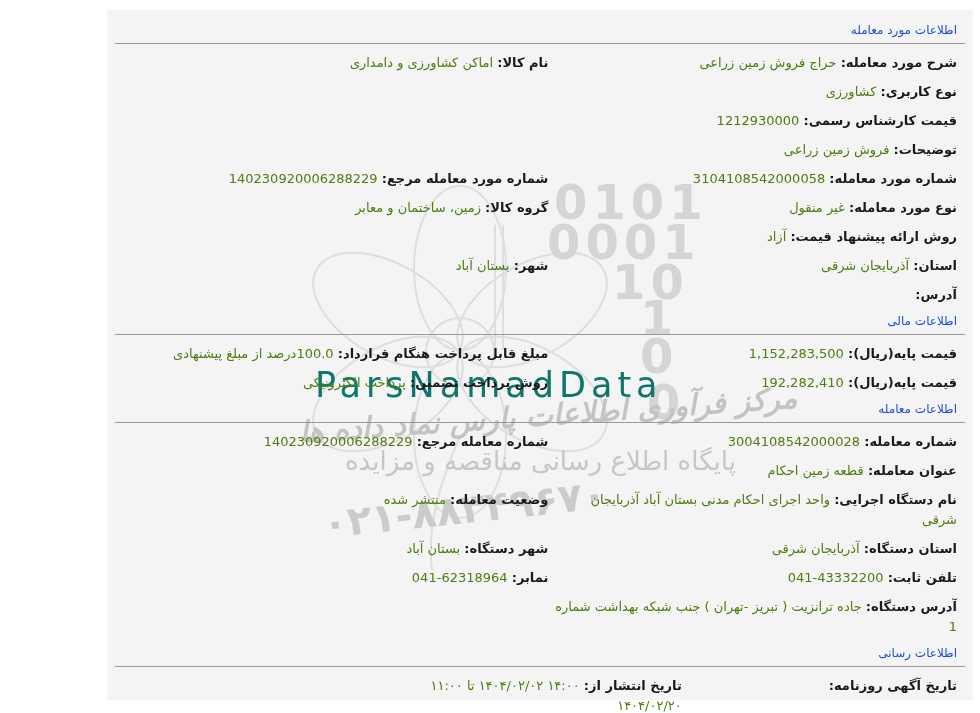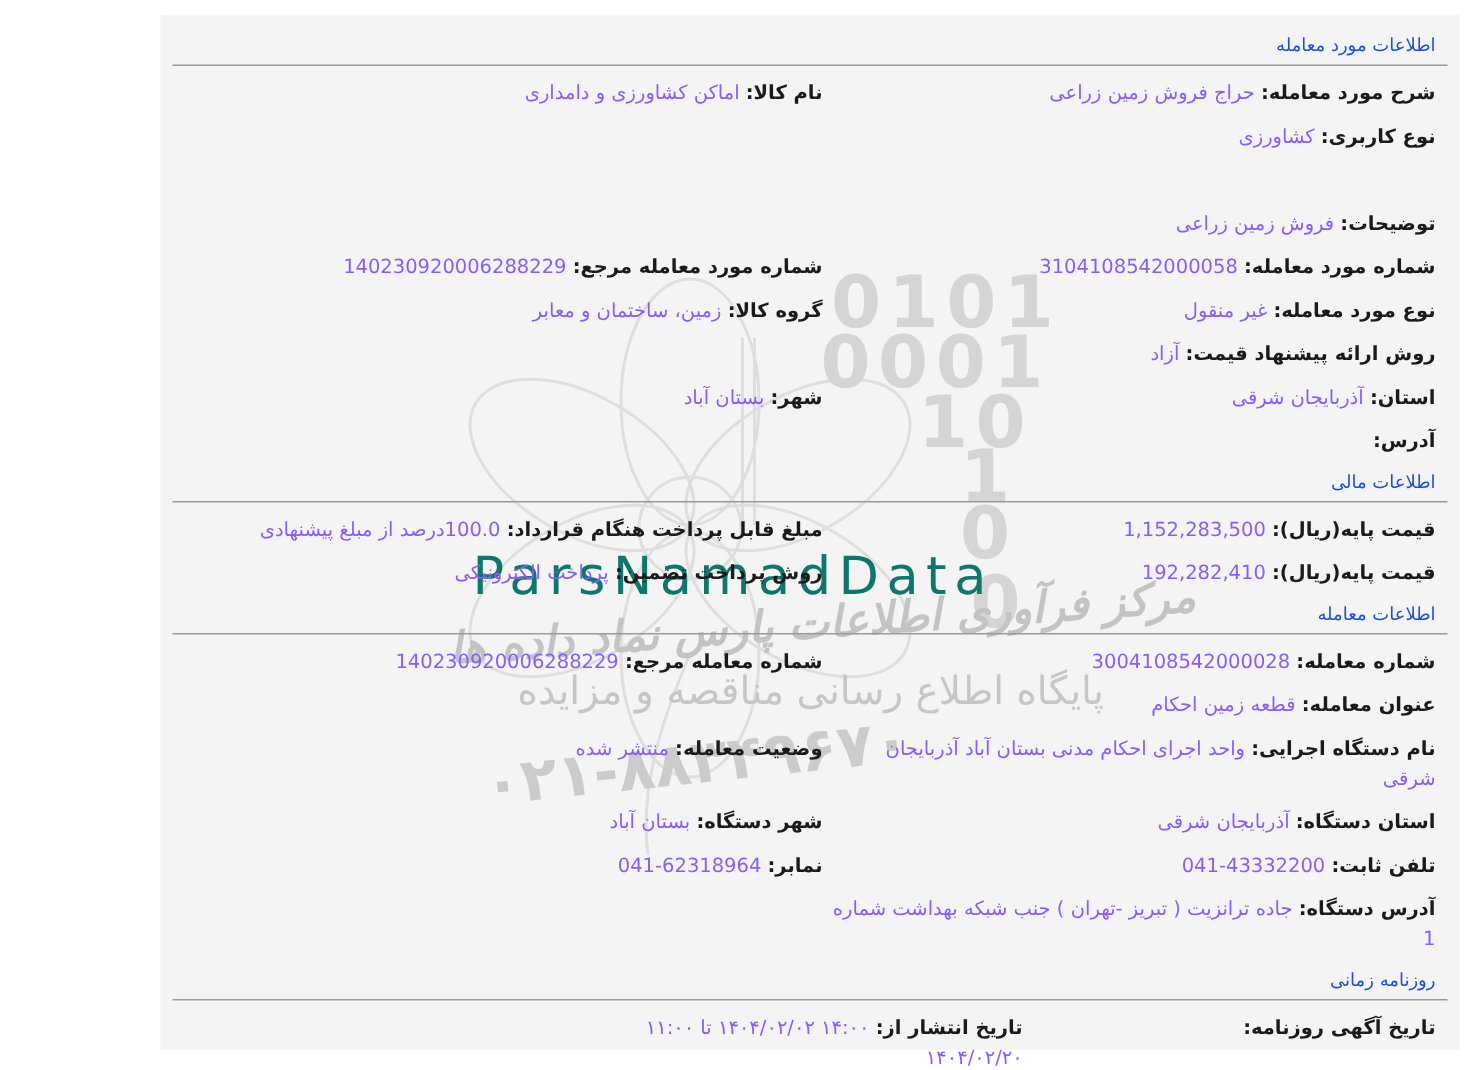--- a/index.html
+++ b/index.html
@@ -6,21 +6,21 @@
     font-family:"DejaVu Sans",sans-serif;}
   #card{position:absolute;left:107px;top:10px;width:866px;height:690px;background:#f4f4f5;
     direction:rtl;box-sizing:border-box;padding:6px 16px 10px;}
   #sections{position:relative;z-index:2;}
   .section-title{font-size:12px;color:#1d4ed8;margin:7px 0 6px;text-align:right;}
   .divider{border-bottom:1px solid #9a9a9a;margin:0 -8px 9px;height:0;}
   .row{display:grid;grid-template-columns:49% 51%;margin:0 0 9px;font-size:13px;line-height:20px;}
   .row.time{grid-template-columns:33% 38% 29%;}
   .cell{text-align:right;padding-left:6px;min-height:20px;}
   .lbl{font-weight:bold;color:#1a1a1a;}
-  .val{color:#8b5cf6;}
+  .val{color:#4d7c0f;}
   
   #watermark{position:absolute;inset:0;z-index:1;pointer-events:none;overflow:hidden;}
   .wm-bin{position:absolute;font-weight:bold;color:#d5d5d5;font-size:48px;letter-spacing:5px;line-height:1;}
   .wm-latin{position:absolute;left:208px;top:355px;font-size:35px;font-weight:normal;
     color:#0f766e;letter-spacing:5px;direction:ltr;}
   .wm-callig{position:absolute;left:192px;top:388px;font-size:29px;font-weight:bold;font-style:italic;
     color:#c3c3c3;transform:rotate(-4deg);white-space:nowrap;}
   .wm-tagline{position:absolute;left:238px;top:436px;font-size:26px;font-weight:normal;color:#c6c6c6;white-space:nowrap;}
   .wm-phone{position:absolute;left:215px;top:476px;font-size:40px;font-weight:bold;color:#cbcbcb;
     transform:rotate(-6deg);letter-spacing:2px;}
@@ -64,20 +64,21 @@
         <div class="divider"></div>
         <div class="row">
           <div class="cell"><span class="lbl">شرح مورد معامله:</span> <span class="val">حراج فروش زمین زراعی</span></div>
           <div class="cell"><span class="lbl">نام کالا:</span> <span class="val">اماکن کشاورزی و دامداری</span></div>
         </div>
         <div class="row">
           <div class="cell"><span class="lbl">نوع کاربری:</span> <span class="val">کشاورزی</span></div>
           <div class="cell"></div>
         </div>
         <div class="row">
+          <div class="cell"><span class="lbl">قیمت کارشناس رسمی:</span> <span class="val">1212930000</span></div>
           <div class="cell"></div>
         </div>
         <div class="row">
           <div class="cell"><span class="lbl">توضیحات:</span> <span class="val">فروش زمین زراعی</span></div>
           <div class="cell"></div>
         </div>
         <div class="row">
           <div class="cell"><span class="lbl">شماره مورد معامله:</span> <span class="val">3104108542000058</span></div>
           <div class="cell"><span class="lbl">شماره مورد معامله مرجع:</span> <span class="val">140230920006288229</span></div>
         </div>
@@ -132,21 +133,21 @@
         <div class="row">
           <div class="cell"><span class="lbl">تلفن ثابت:</span> <span class="val">43332200-041</span></div>
           <div class="cell"><span class="lbl">نمابر:</span> <span class="val">62318964-041</span></div>
         </div>
         <div class="row">
           <div class="cell"><span class="lbl">آدرس دستگاه:</span> <span class="val">جاده ترانزیت ( تبریز -تهران ) جنب شبکه بهداشت شماره 1</span></div>
           <div class="cell"></div>
         </div>
       </div>
       <div>
-        <div class="section-title">روزنامه زمانی</div>
+        <div class="section-title">اطلاعات رسانی</div>
         <div class="divider"></div>
         <div class="row time">
           <div class="cell"><span class="lbl">تاریخ آگهی روزنامه:</span> <span class="val"></span></div>
           <div class="cell"><span class="lbl">تاریخ انتشار از:</span> <span class="val">۱۴:۰۰ ۱۴۰۴/۰۲/۰۲ تا ۱۱:۰۰ ۱۴۰۴/۰۲/۲۰</span></div>
         </div>
       </div>
     </div>
 </div>
 
 </body></html>

